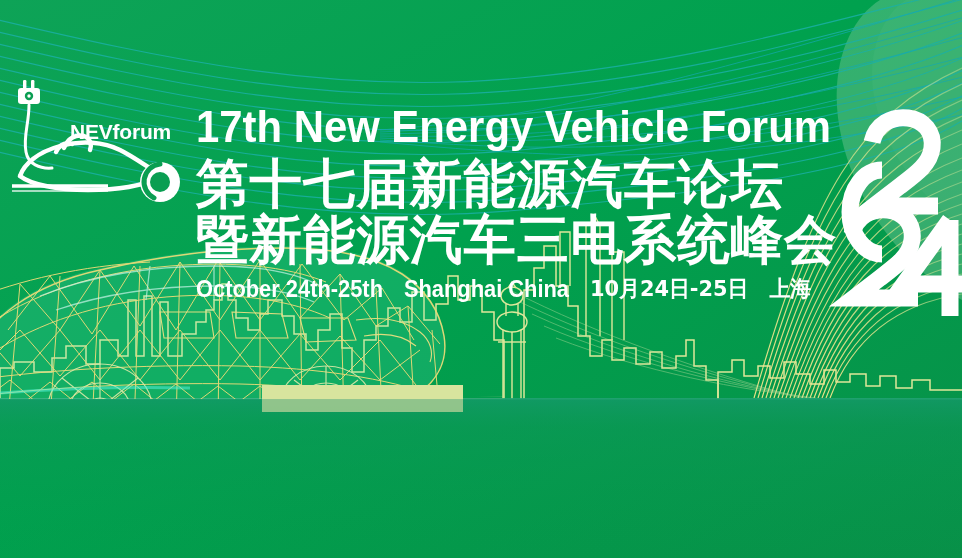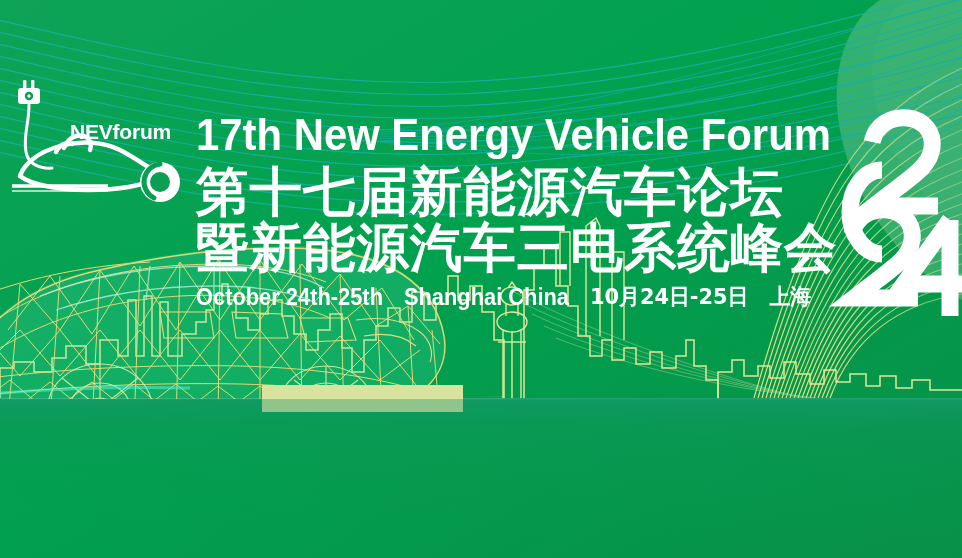--- a/index.html
+++ b/index.html
@@ -12,21 +12,21 @@
     font-family:"Liberation Sans", sans-serif;
   }
   .layer{position:absolute;top:0;left:0;width:962px;height:558px;}
   svg.layer{display:block;}
 
   
   #logo{position:absolute;left:4px;top:72px;width:190px;height:150px;}
 
   
   #titleblock{
-    position:absolute;left:196px;top:112px;width:640px;
+    position:absolute;left:196px;top:104px;width:640px;
     text-align:left;
   }
   #title-en{
     color:#ffffff;
     font-family:"Liberation Sans Narrow","Liberation Sans",sans-serif;
     font-weight:bold;
     font-size:45px;
     line-height:46px;
     letter-spacing:0px;
     transform:scaleX(0.93);

